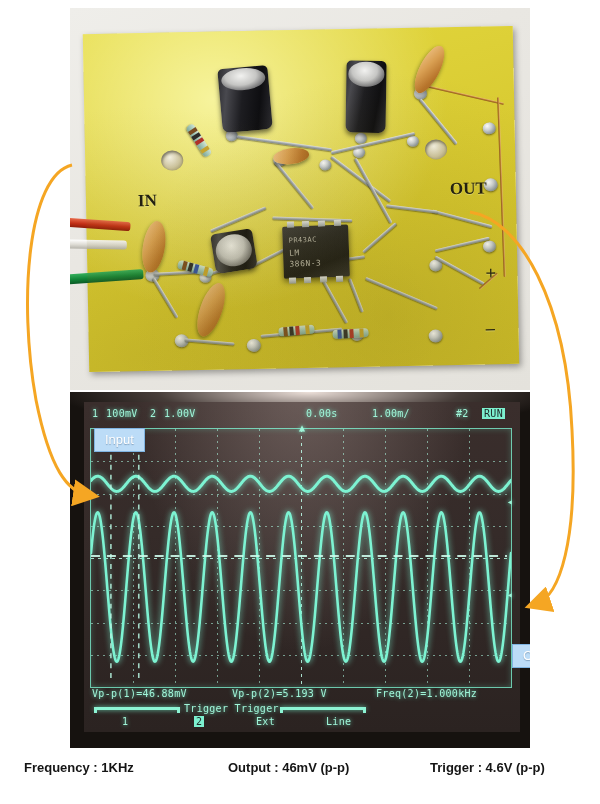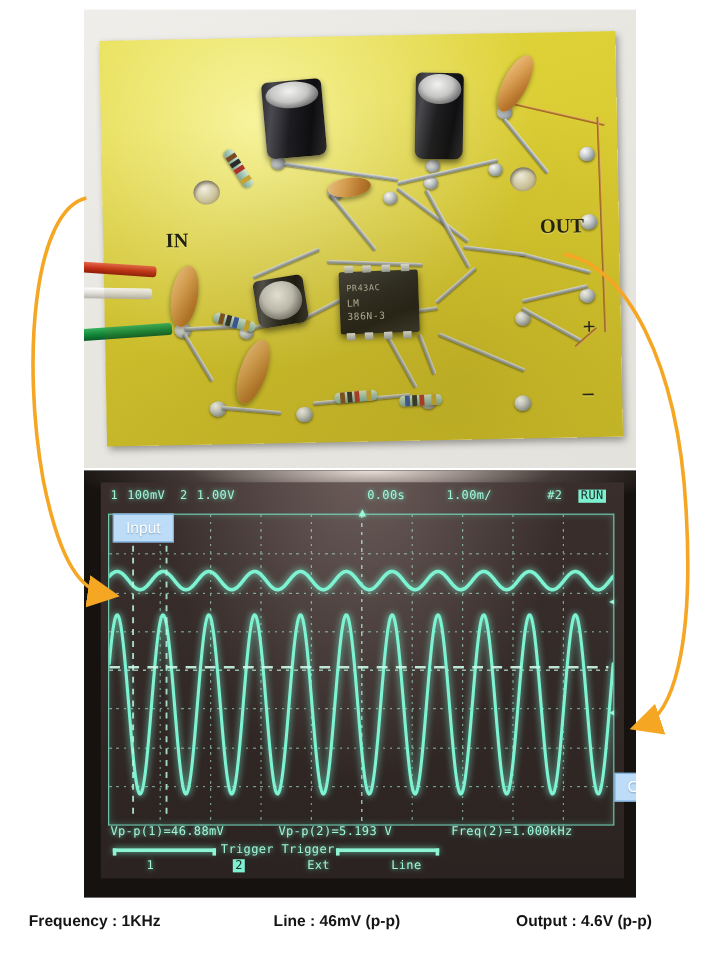--- a/index.html
+++ b/index.html
@@ -409,15 +409,15 @@
     <marker id="ah" markerWidth="9" markerHeight="9" refX="5" refY="4.5" orient="auto">
       <path d="M0,0 L9,4.5 L0,9 Z" fill="#f5a623"></path>
     </marker>
   </defs>
   <path d="M 72,165 C 28,175 18,300 36,400 C 50,470 68,492 88,495" fill="none" stroke="#f5a623" stroke-width="3" marker-end="url(#ah)"></path>
   <path d="M 470,212 C 520,220 566,300 572,430 C 578,540 560,596 536,604" fill="none" stroke="#f5a623" stroke-width="3" marker-end="url(#ah)"></path>
 </svg>
 
 <div id="caption">
   <span id="cap-freq">Frequency : 1KHz</span>
-  <span id="cap-in">Line : 46mV (p-p)</span>
-  <span id="cap-out">Output : 4.6V (p-p)</span>
+  <span id="cap-in">Output : 46mV (p-p)</span>
+  <span id="cap-out">Trigger : 4.6V (p-p)</span>
 </div>
 
 </body></html>

